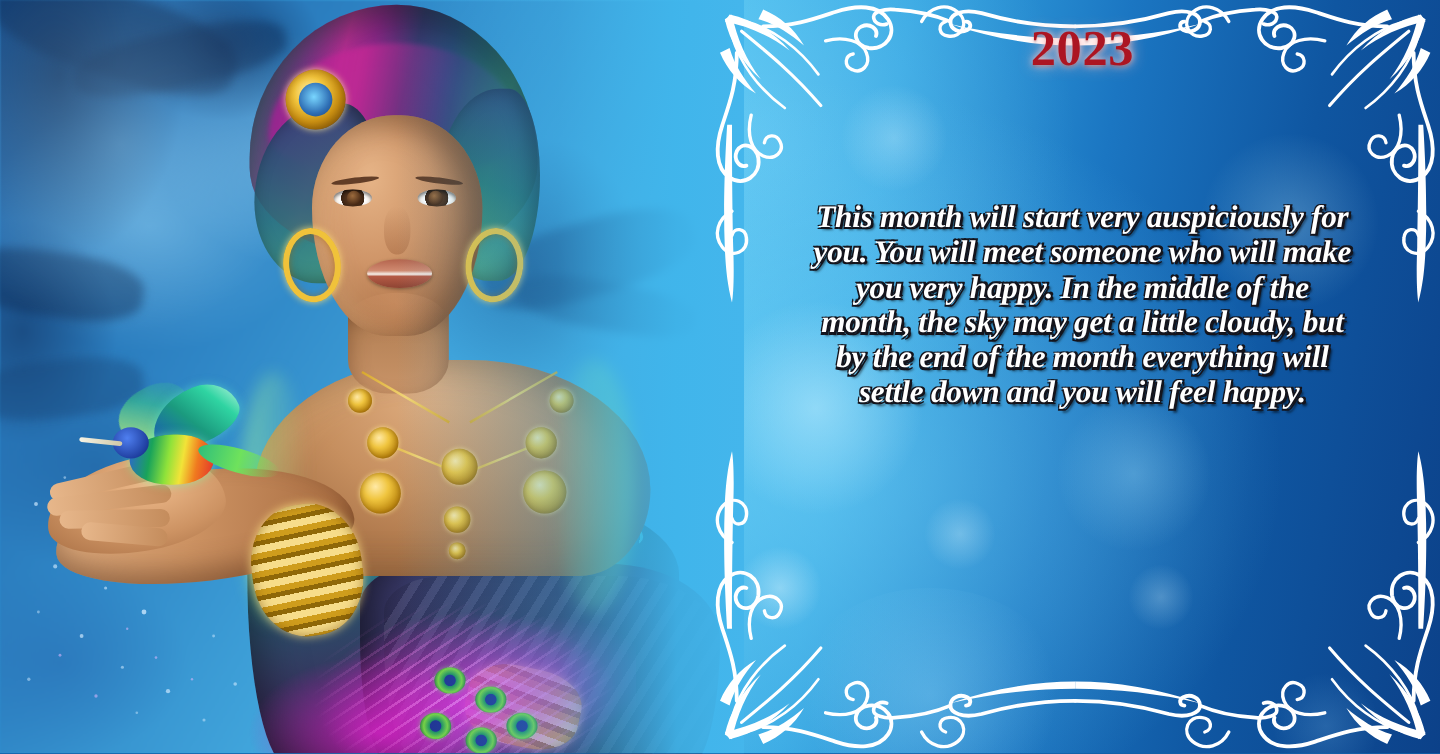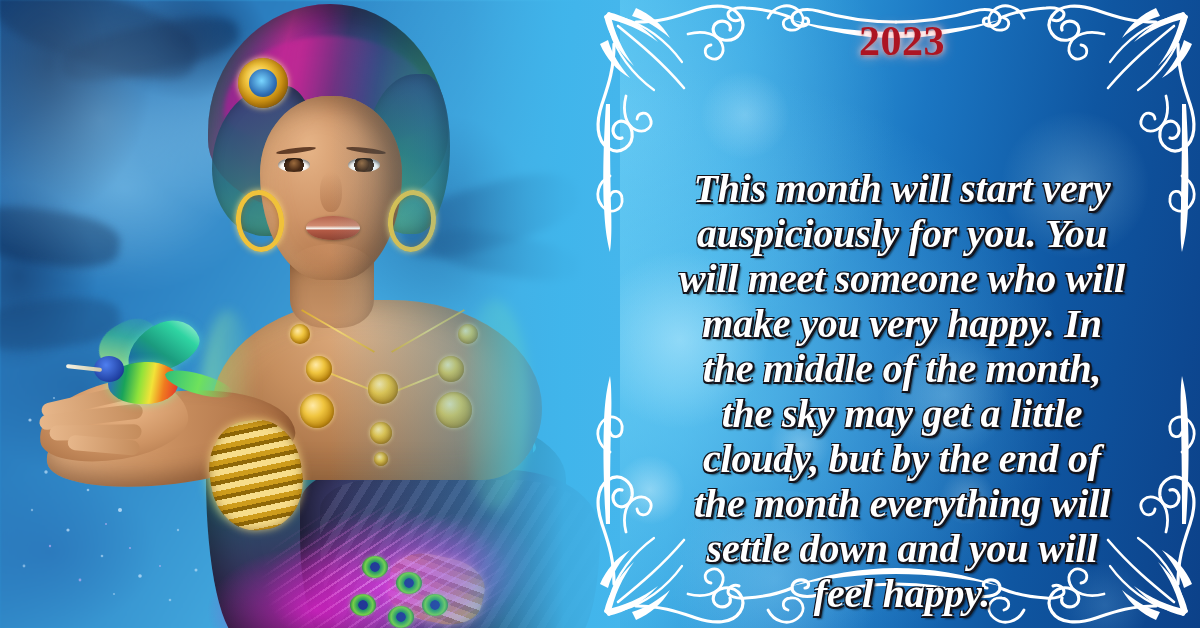--- a/index.html
+++ b/index.html
@@ -295,21 +295,21 @@
     font-style:italic;font-weight:700;
     font-size:62px;line-height:1;
     color:#ab1320;
     text-shadow:0 0 7px rgba(255,205,205,.95),0 0 16px rgba(255,185,185,.7),0 3px 3px rgba(80,0,0,.35);
   }
   .forecast{
     position:absolute;left:72px;width:452px;top:166px;
     text-align:center;
     font-family:"Liberation Serif", serif;
     font-style:italic;font-weight:700;
-    font-size:40px;line-height:1.125;
+    font-size:26px;line-height:1.125;
     color:#ffffff;
     letter-spacing:-.2px;
     text-shadow:
       2px 2px 0 #14141c, 2px -1px 0 #14141c, -1px 2px 0 #14141c, -1px -1px 0 #14141c,
       3px 3px 2px rgba(0,0,0,.55);
   }
 </style>
 </head>
 <body>
 

